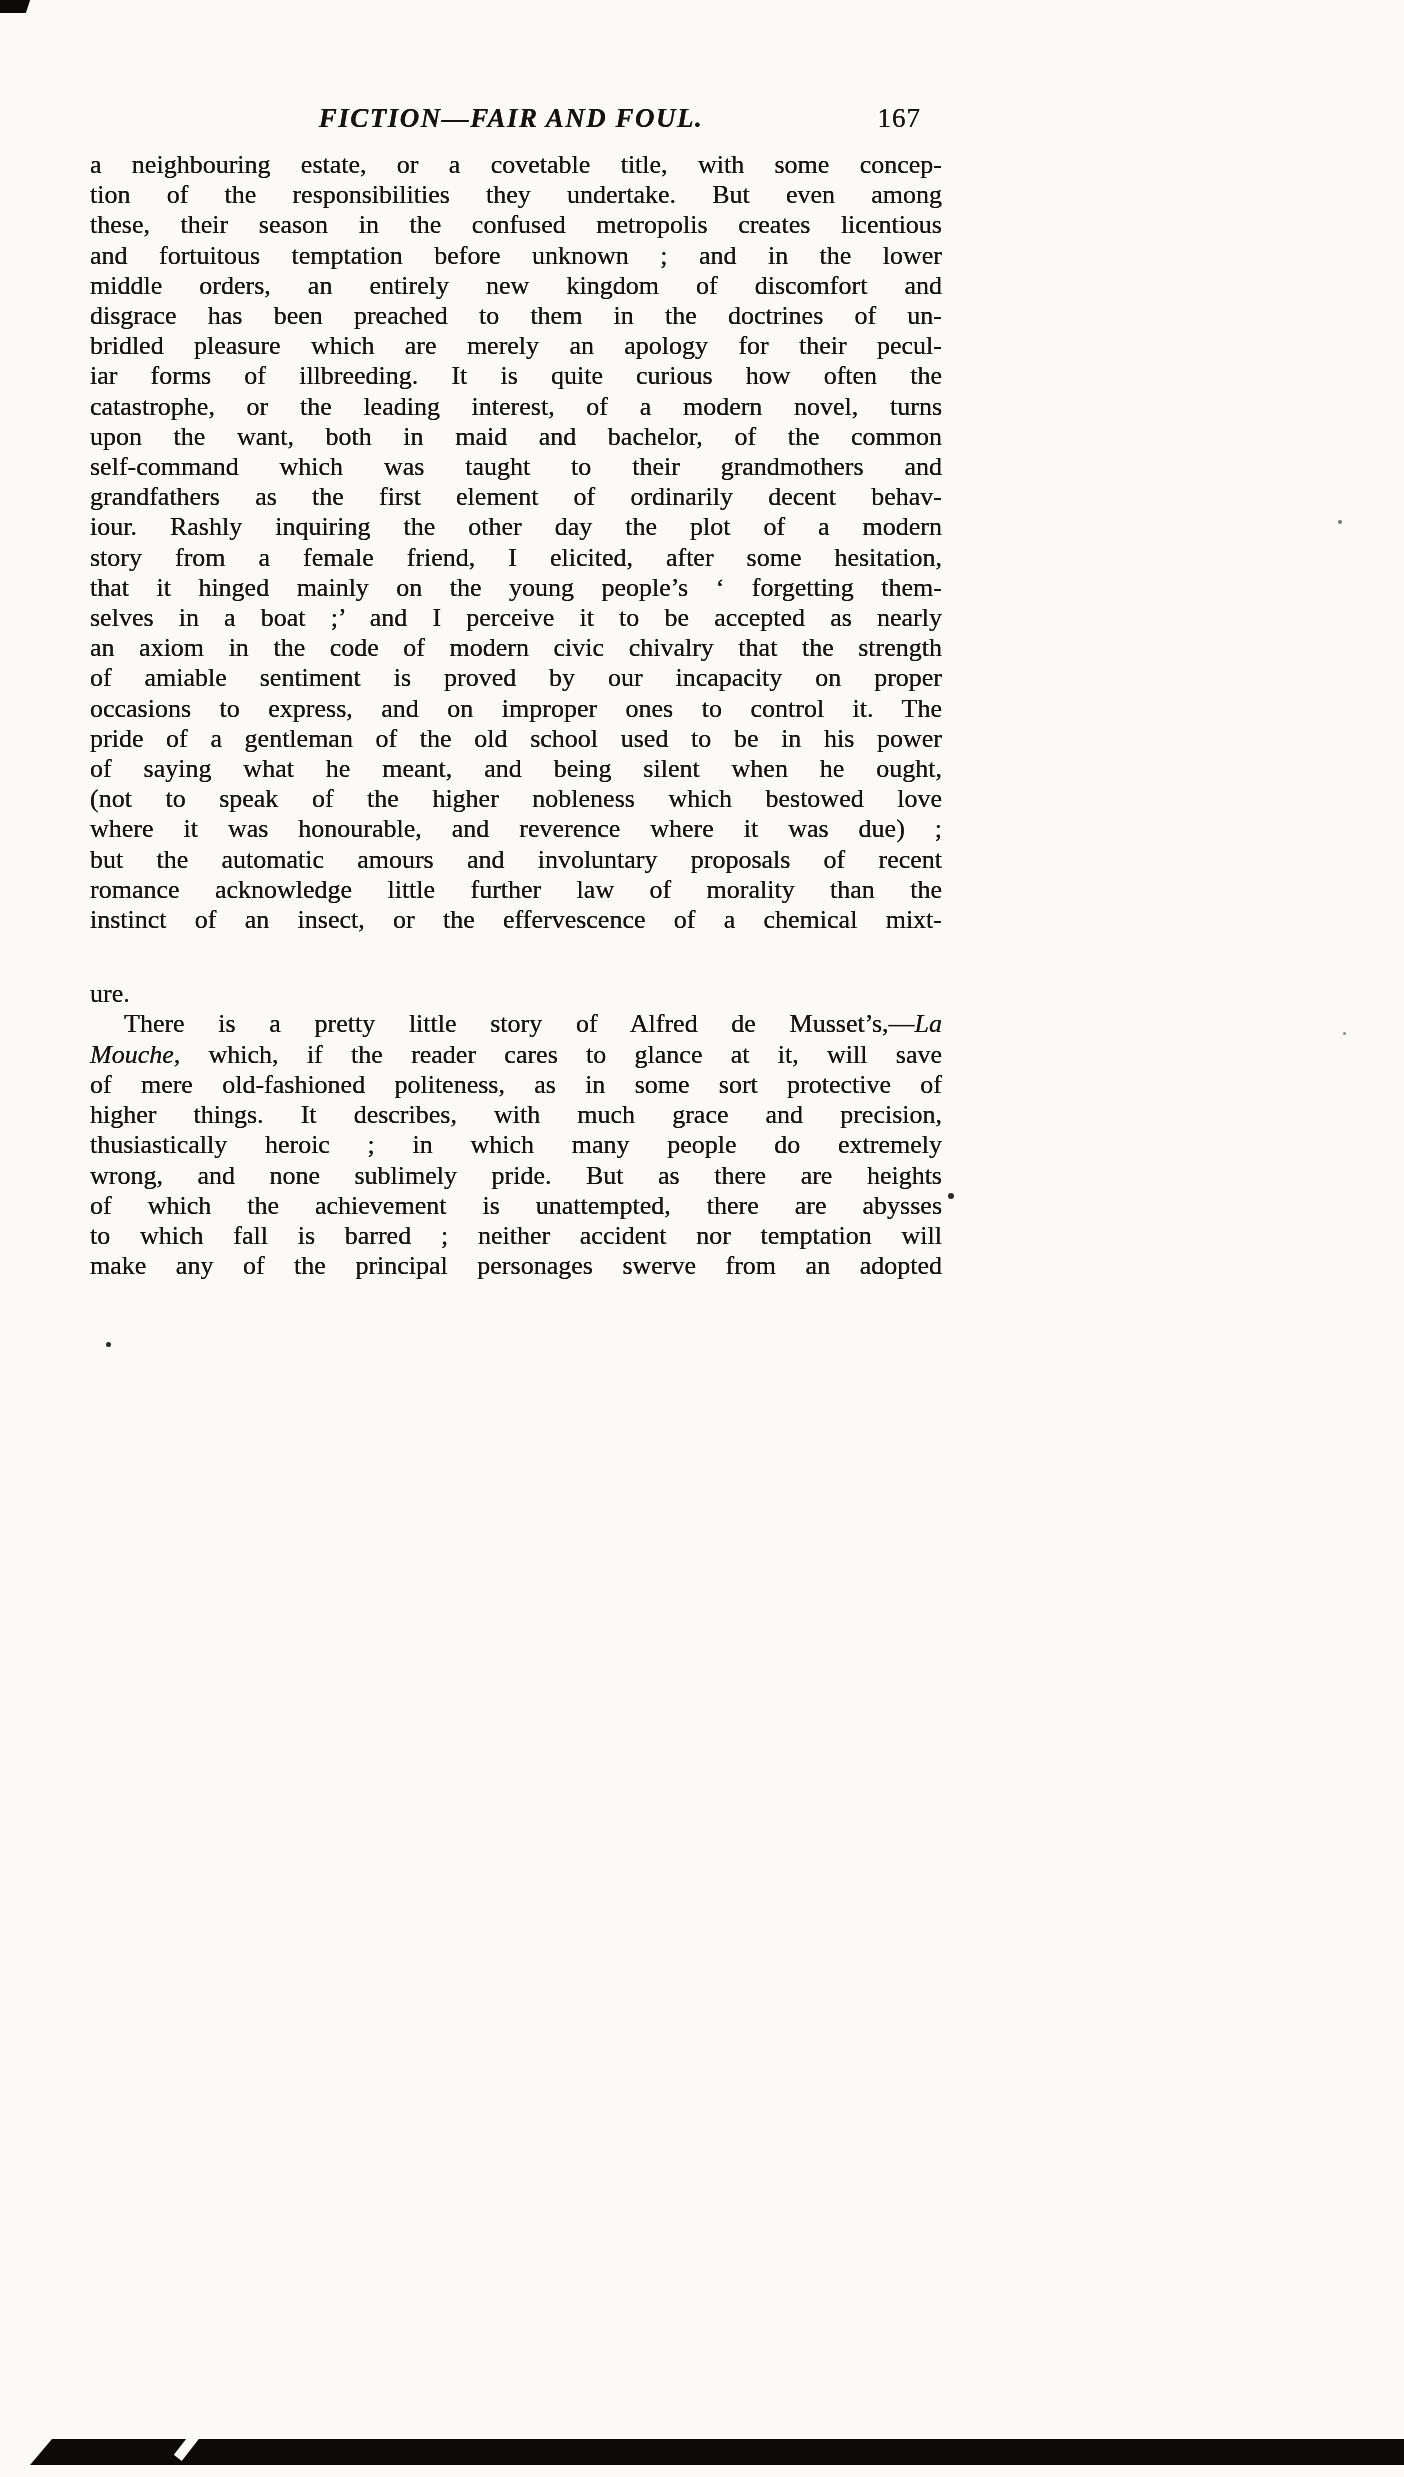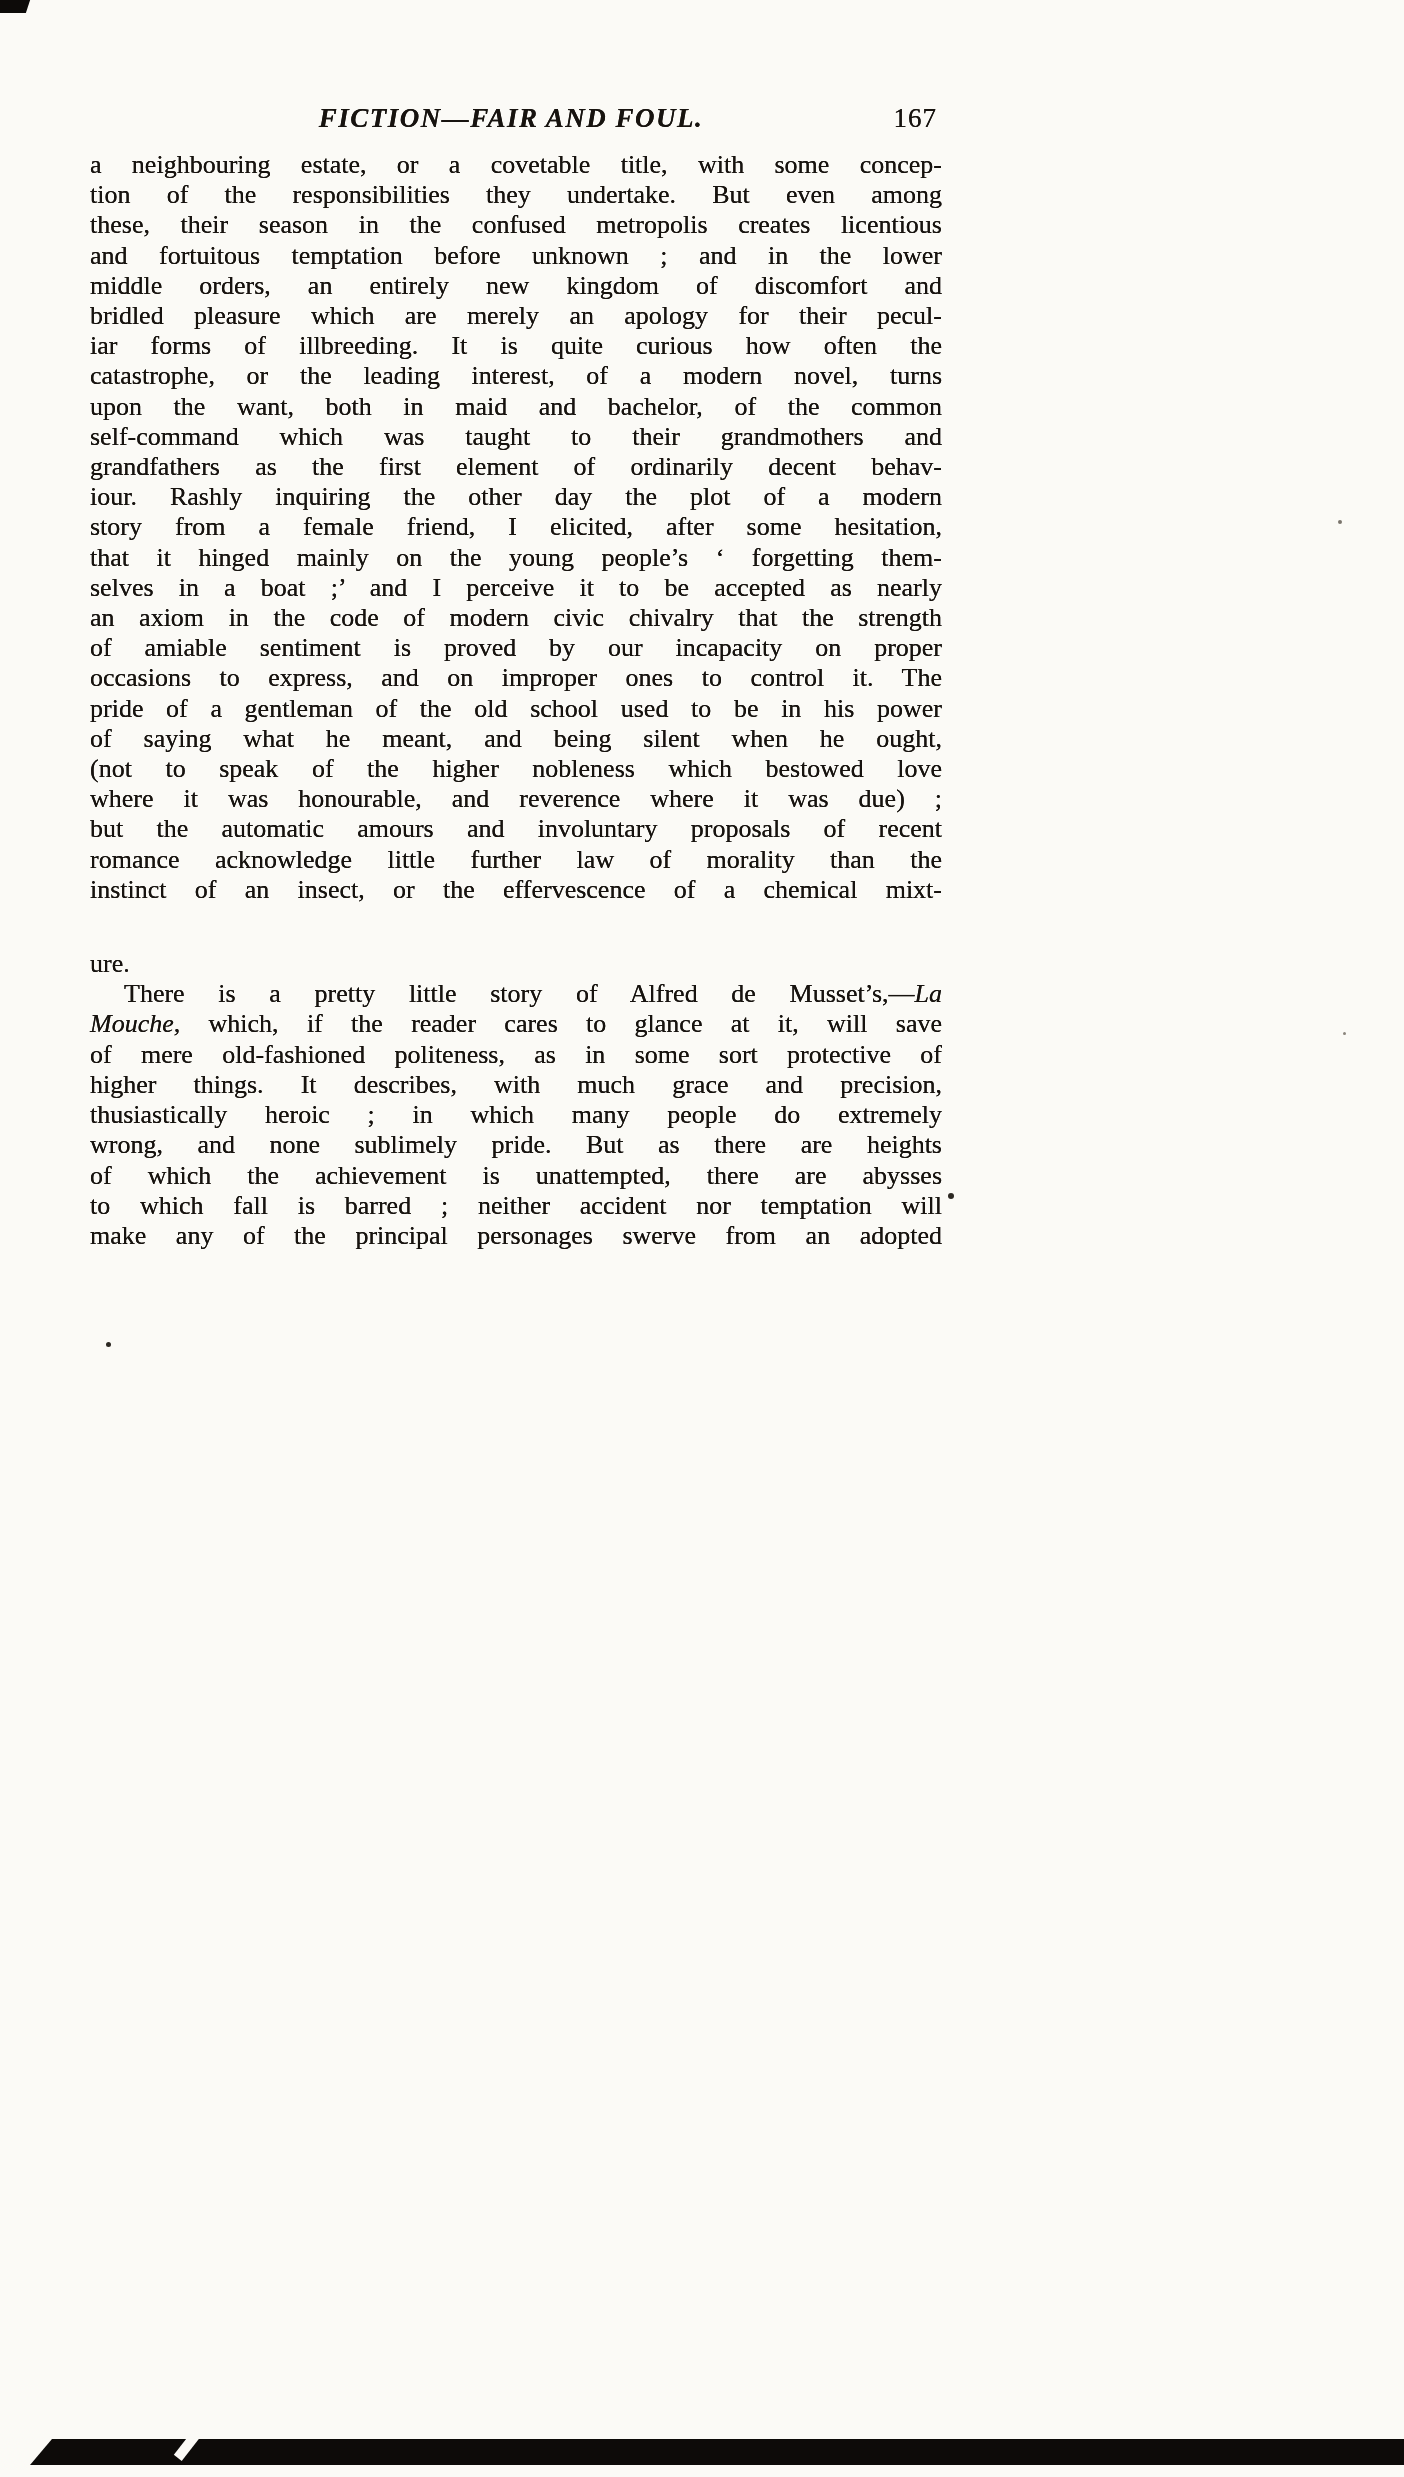--- a/index.html
+++ b/index.html
@@ -33,21 +33,21 @@
   .head-title {
     font-size: 27px;
     font-style: italic;
     font-weight: 700;
     letter-spacing: 1.5px;
     text-shadow: 0 0 0.4px currentColor;
     text-align: center;
   }
   .page-number {
     position: absolute;
-    right: 0;
+    right: 16px;
     top: 0;
     font-size: 27px;
     font-weight: 400;
     letter-spacing: 1px;
     text-shadow: 0 0 0.3px currentColor;
     margin-left: 28px;
   }
 
   
   .text-block {
@@ -119,20 +119,21 @@
     <span class="page-number">167</span>
   </header>
 
   <main class="text-block">
       <div class="paragraph">
         <div class="line"><span>a neighbouring estate, or a covetable title, with some concep-</span></div>
         <div class="line"><span>tion of the responsibilities they undertake.  But even among</span></div>
         <div class="line"><span>these, their season in the confused metropolis creates licentious</span></div>
         <div class="line"><span>and fortuitous temptation before unknown ; and in the lower</span></div>
         <div class="line"><span>middle orders, an entirely new kingdom of discomfort and</span></div>
+        <div class="line"><span>disgrace has been preached to them in the doctrines of un-</span></div>
         <div class="line"><span>bridled pleasure which are merely an apology for their pecul-</span></div>
         <div class="line"><span>iar forms of illbreeding.  It is quite curious how often the</span></div>
         <div class="line"><span>catastrophe, or the leading interest, of a modern novel, turns</span></div>
         <div class="line"><span>upon the want, both in maid and bachelor, of the common</span></div>
         <div class="line"><span>self-command which was taught to their grandmothers and</span></div>
         <div class="line"><span>grandfathers as the first element of ordinarily decent behav-</span></div>
         <div class="line"><span>iour.  Rashly inquiring the other day the plot of a modern</span></div>
         <div class="line"><span>story from a female friend, I elicited, after some hesitation,</span></div>
         <div class="line"><span>that it hinged mainly on the young people’s ‘ forgetting them-</span></div>
         <div class="line"><span>selves in a boat ;’ and I perceive it to be accepted as nearly</span></div>

